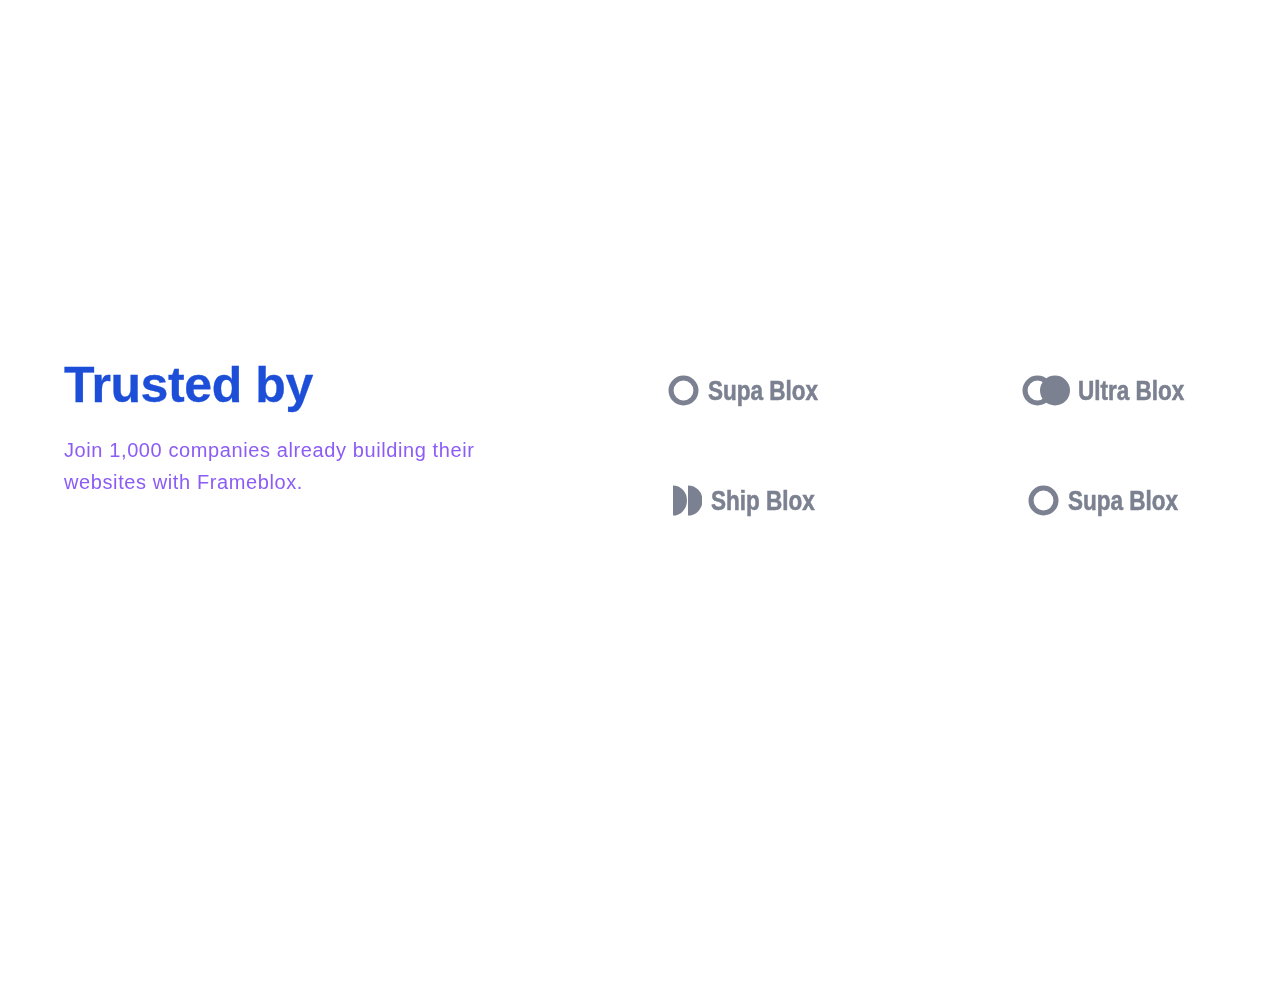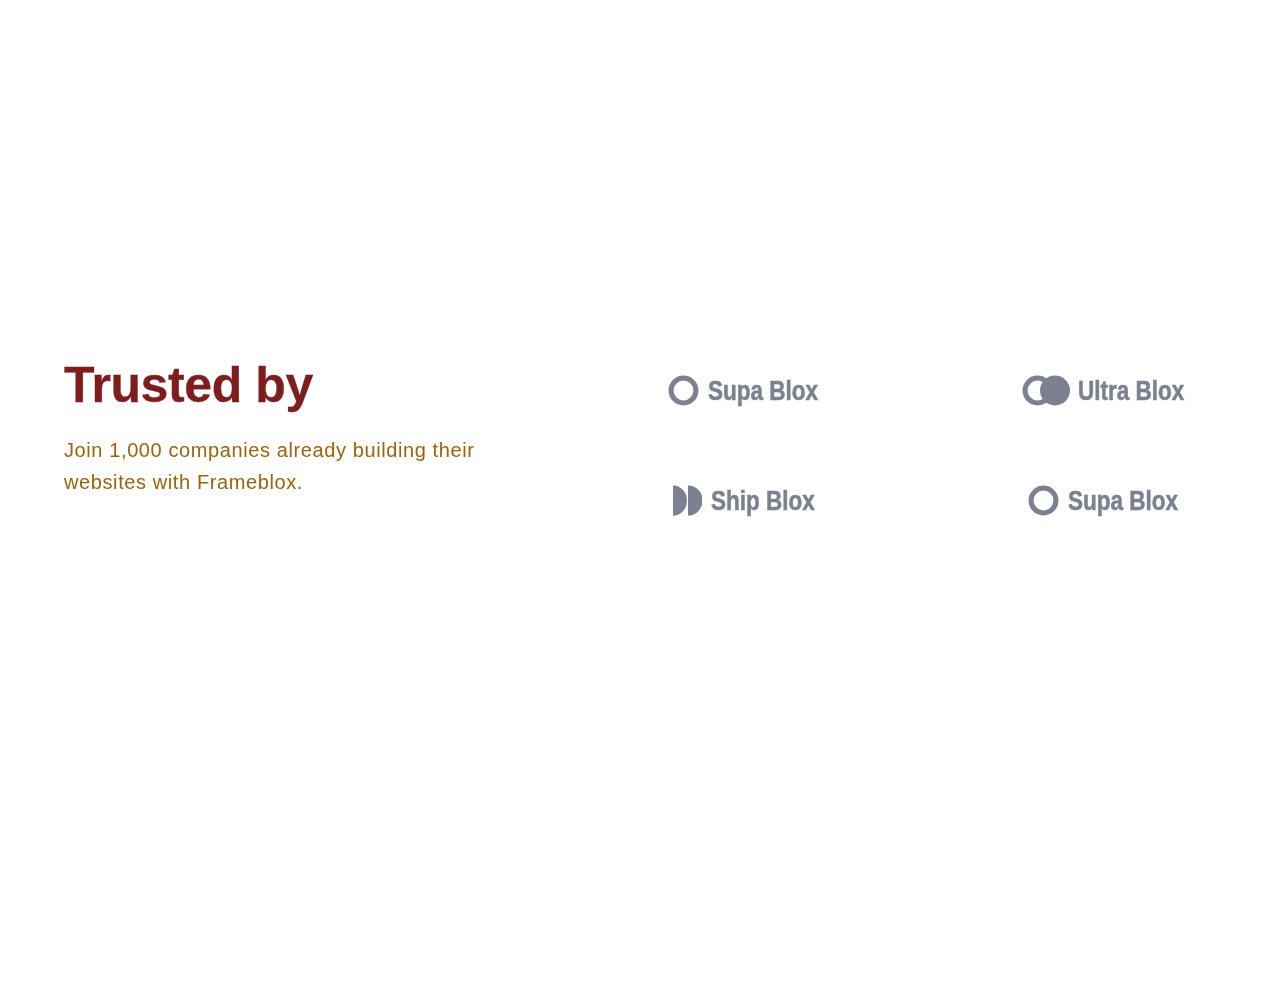--- a/index.html
+++ b/index.html
@@ -31,31 +31,31 @@
     width: 460px;
     transform: translateZ(0);
   }
   .heading {
     -webkit-text-stroke: 0.3px currentColor;
     margin: 0;
     font-size: 50px;
     line-height: 56px;
     font-weight: 700;
     letter-spacing: -0.4px;
-    color: #7f1d1d;
+    color: #1d4ed8;
     white-space: nowrap;
   }
   .subcopy {
     margin: 0;
     padding-top: 21px;
     font-size: 20px;
     line-height: 32px;
     letter-spacing: 0.6px;
     font-weight: 400;
-    color: #a16207;
+    color: #8b5cf6;
     width: 430px;
   }
 
   
   .logos {
     position: absolute;
     left: 583px;
     top: 335.5px;
     width: 720px;
     display: grid;

